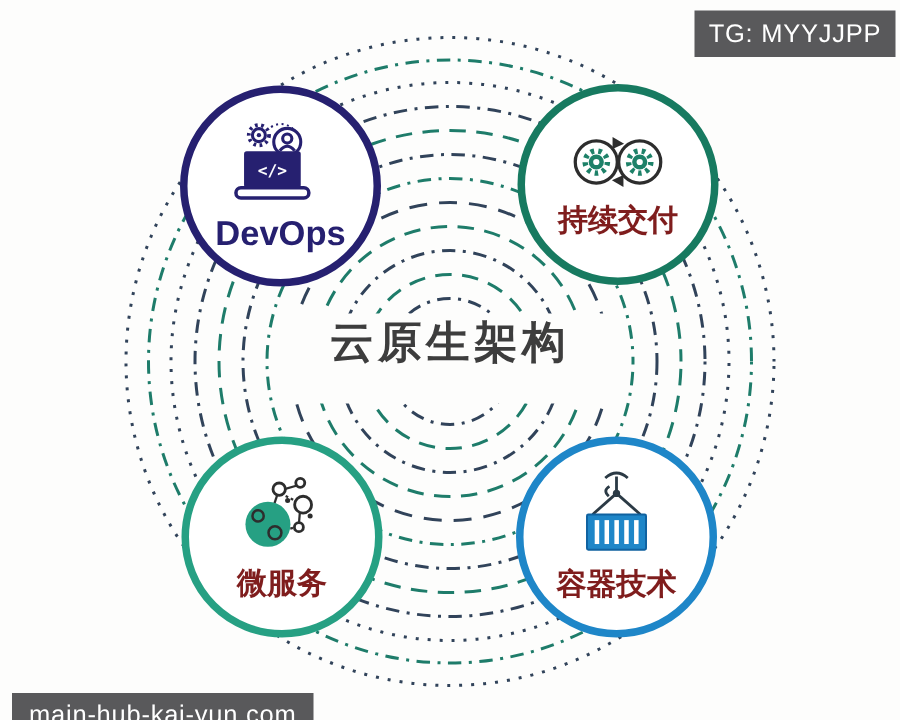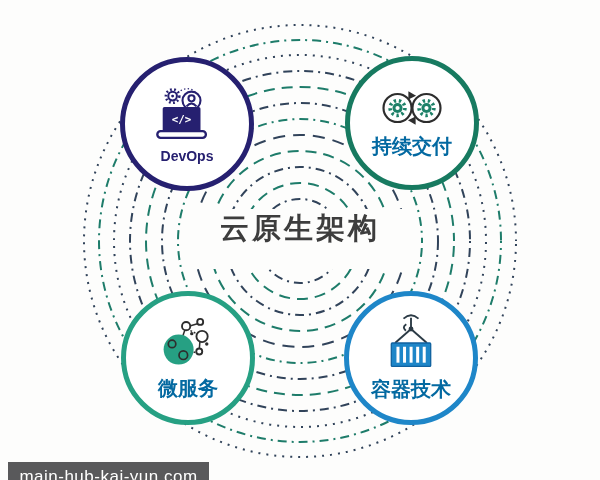--- a/index.html
+++ b/index.html
@@ -11,22 +11,22 @@
   .title-band{position:absolute;left:188px;top:209px;width:224px;height:60px;
     background:var(--bg,#fdfdfc);display:flex;align-items:flex-start;justify-content:center;}
   .center-title{font-size:29px;font-weight:700;letter-spacing:3px;color:var(--title-color,#3d3d3d);white-space:nowrap;}
   .node{position:absolute;width:134px;height:134px;border-radius:50%;background:#ffffff;
     border:5px solid #333;box-sizing:border-box;display:flex;flex-direction:column;
     align-items:center;justify-content:center;}
   .node-devops{left:120px;top:57px;border-color:var(--devops-navy,#262070);}
   .node-cd{left:345px;top:56px;border-color:var(--cd-green,#177a60);}
   .node-micro{left:121px;top:291px;border-color:var(--micro-teal,#26a083);}
   .node-container{left:344px;top:291px;border-color:var(--container-blue,#1e86c8);}
-  .node-label{font-size:20px;font-weight:700;color:#0369a1;margin-top:3px;white-space:nowrap;}
-  .node-devops .node-label{color:var(--devops-navy,#221c69);font-size:14px;}
+  .node-label{font-size:20px;font-weight:700;color:#7f1d1d;margin-top:3px;white-space:nowrap;}
+  .node-devops .node-label{color:var(--devops-navy,#221c69);font-size:23px;}
   .badge{position:absolute;background:var(--badge-bg,#59595b);color:var(--badge-text,#ffffff);
     font-size:17px;display:flex;align-items:center;justify-content:center;letter-spacing:.5px;}
   .badge-tg{left:463px;top:7px;width:134px;height:31px;}
   .badge-domain{left:8px;top:462px;width:201px;height:30px;}
   
   .st-navy{stroke:var(--devops-navy,#262070);}
   .fl-navy{fill:var(--devops-navy,#262070);}
   .st-dark{stroke:var(--icon-dark,#2d2d2d);}
   .fl-dark{fill:var(--icon-dark,#2d2d2d);}
   .fl-gear{fill:var(--gear-teal,#1d8168);}
@@ -138,14 +138,15 @@
         <circle cx="45" cy="7.5" r="3.2"></circle>
         <circle cx="47" cy="23" r="6"></circle>
         <circle cx="44" cy="39" r="3.2"></circle>
       </g>
       <circle cx="36" cy="20" r="1.8" class="fl-dark"></circle>
       <circle cx="52" cy="31" r="1.8" class="fl-dark"></circle>
     </svg>
     <div class="node-label">微服务</div>
   </div>
 
+  <div class="badge badge-tg">TG: MYYJJPP</div>
   <div class="badge badge-domain">main-hub-kai-yun.com</div>
 </div>
 
 </body></html>

